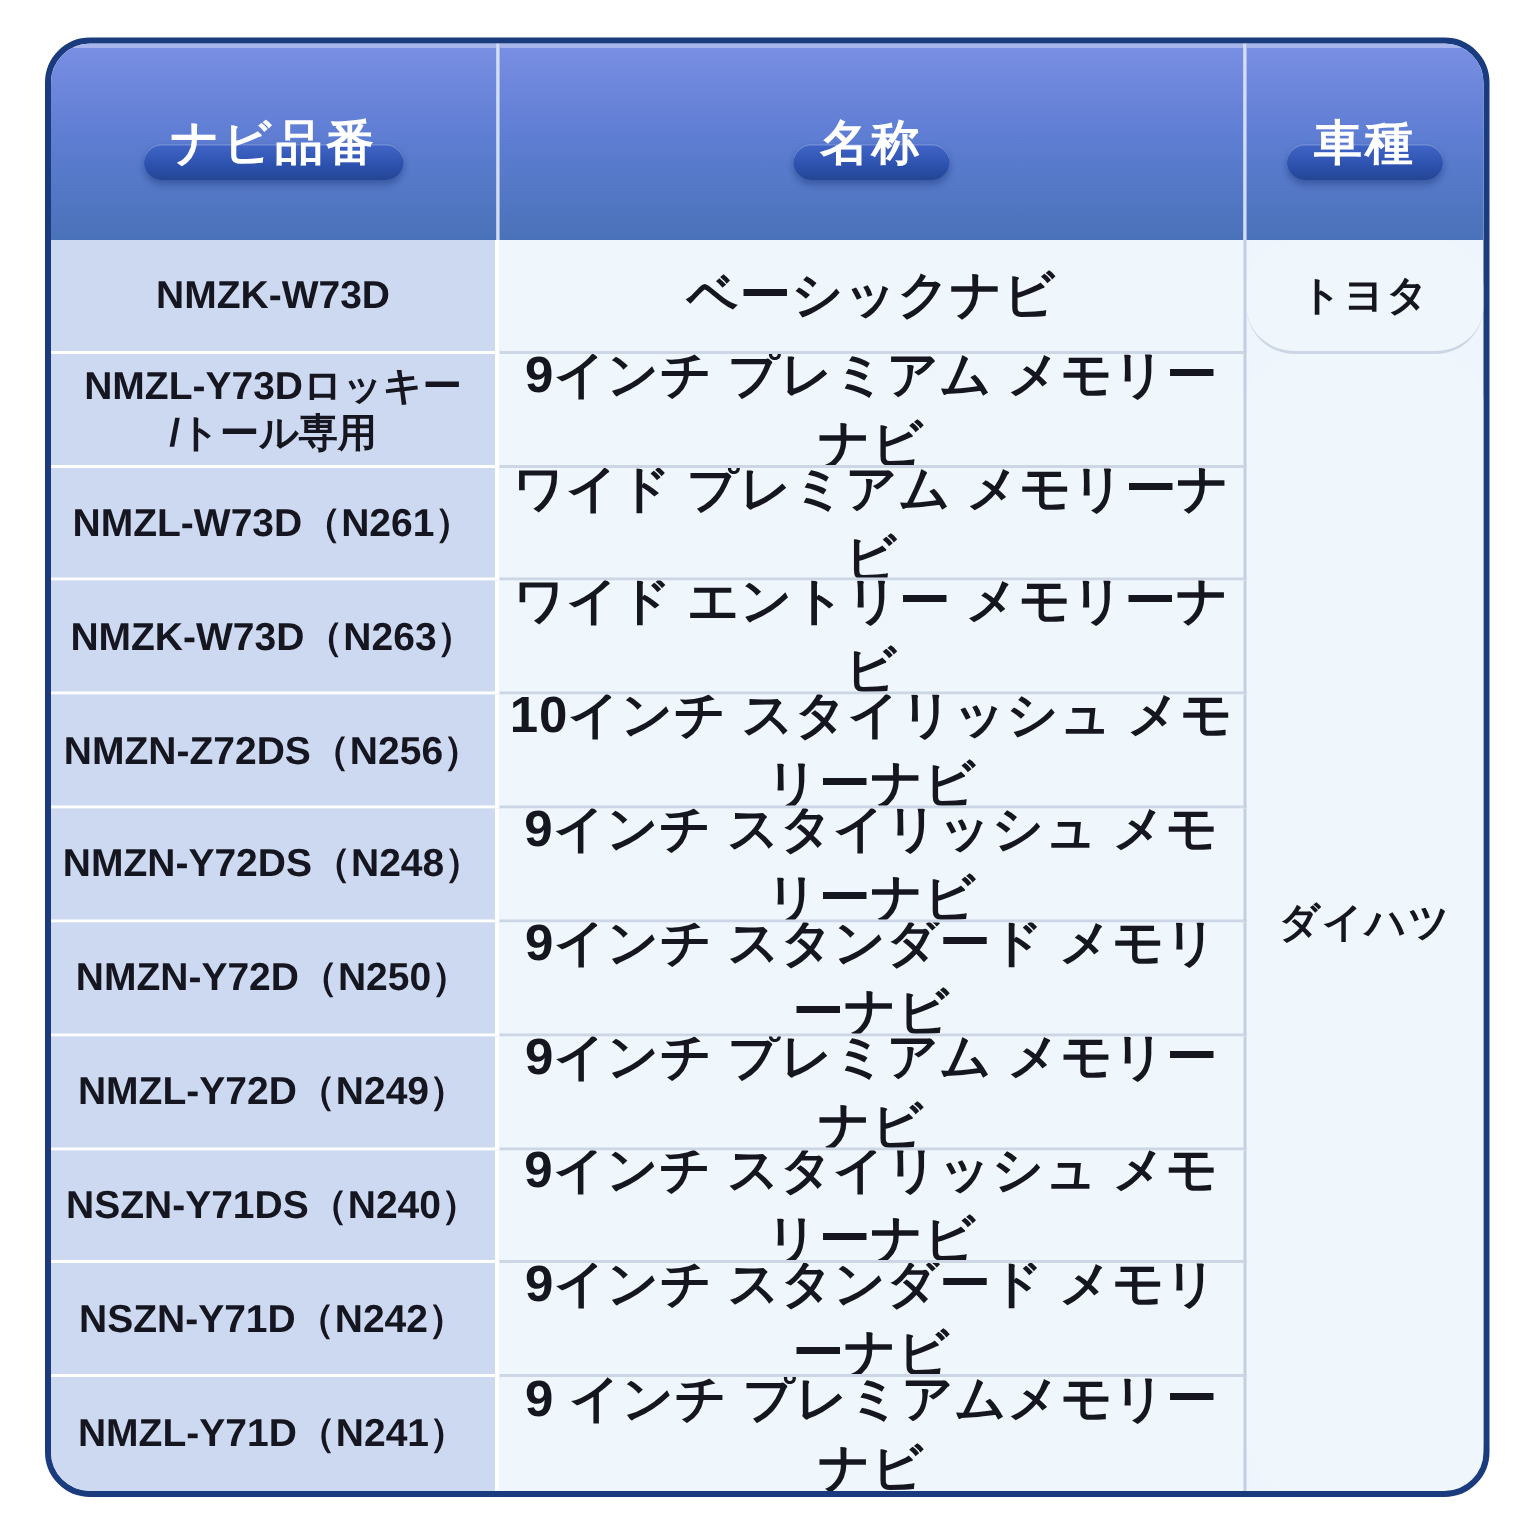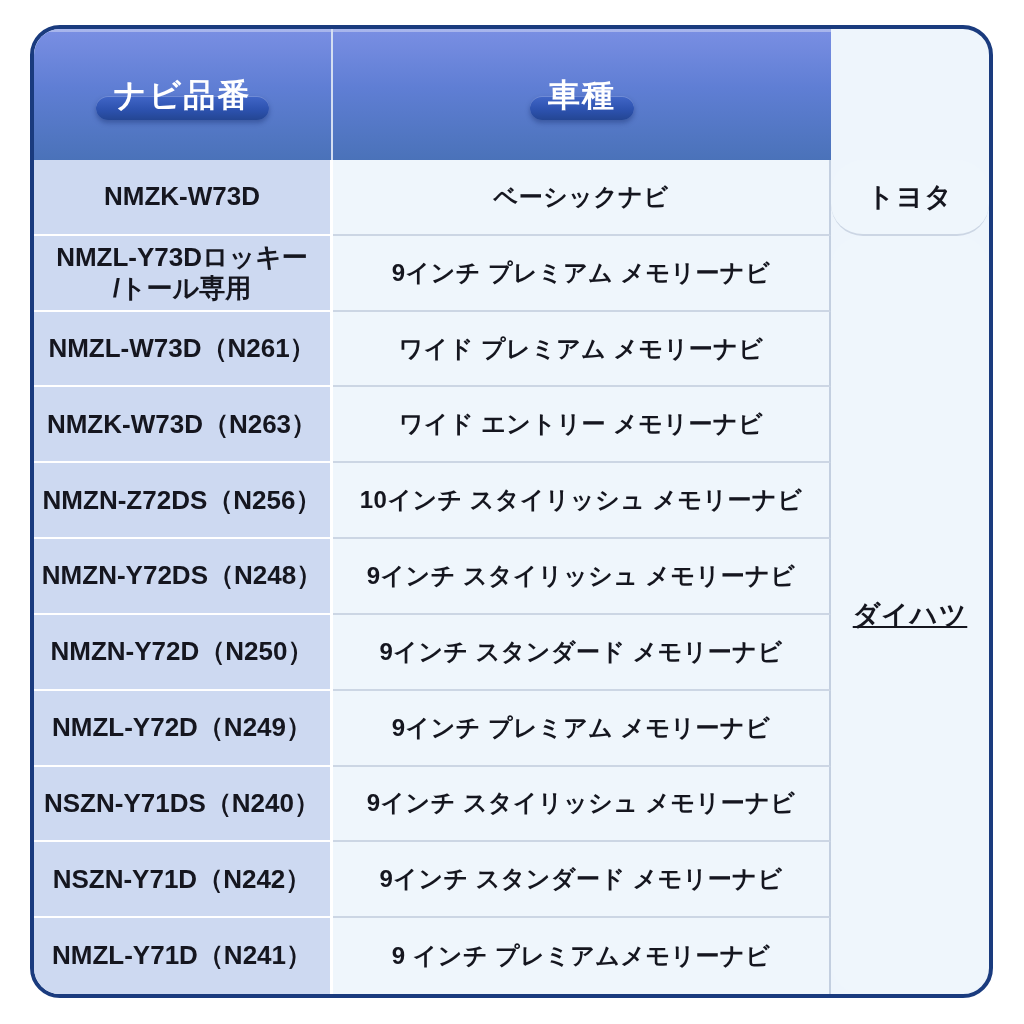--- a/index.html
+++ b/index.html
@@ -68,48 +68,54 @@
     font-weight: bold;
     color: #15161f;
     white-space: pre-line;
     line-height: 1.2;
   }
   .name {
     grid-column: 2;
     background: #eff6fc;
     border-right: 2px solid #c3cfe0;
     border-bottom: 2px solid #ccd6e4;
-    font-size: 24px;
+    font-size: 34px;
     font-weight: bold;
     color: #15161f;
     letter-spacing: 0.5px;
   }
   .car {
     grid-column: 3;
     background: #eff6fc;
     font-size: 27px;
     font-weight: bold;
     color: #15161f;
     letter-spacing: 1px;
     border-radius: 32px;
   }
   .car-toyota  { grid-row: 2; border-bottom: 2px solid #ccd6e4; }
-  .car-daihatsu { grid-row: 3 / 13; text-decoration: underline; }
+  .car-daihatsu { grid-row: 3 / 13; }
   .nb { border-bottom: none !important; }
 </style>
 </head>
 <body>
 
 <div class="canvas">
   <div class="navi-table">
 
     <div class="cell hdr c1">
       <span class="hlabel">
         <i class="pill"></i>
         <span class="htxt">ナビ品番</span>
+      </span>
+    </div>
+    <div class="cell hdr c2">
+      <span class="hlabel">
+        <i class="pill"></i>
+        <span class="htxt">名称</span>
       </span>
     </div>
     <div class="cell hdr c3">
       <span class="hlabel">
         <i class="pill"></i>
         <span class="htxt">車種</span>
       </span>
     </div>
 
     <div class="cell car car-toyota">トヨタ</div>

